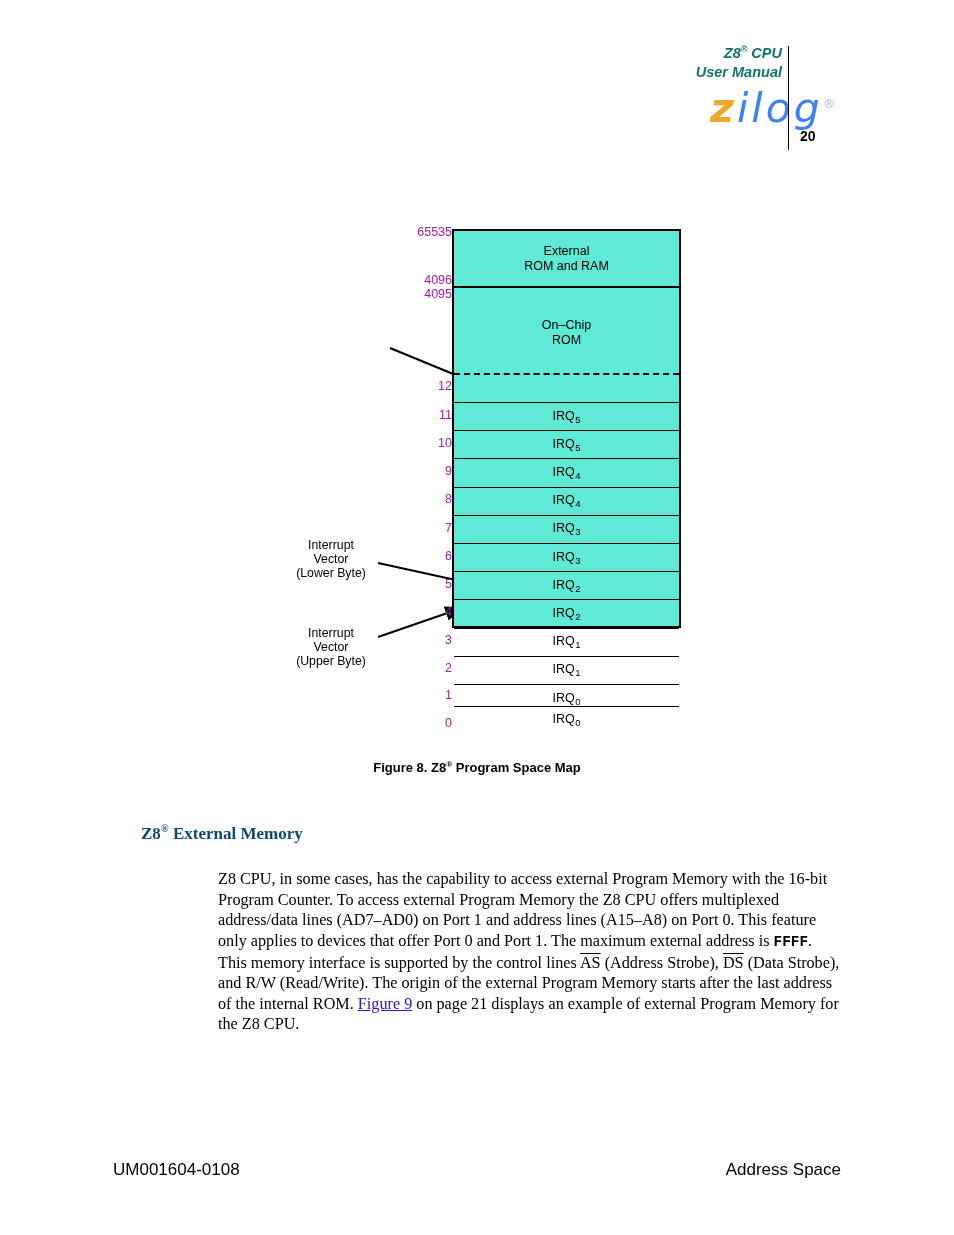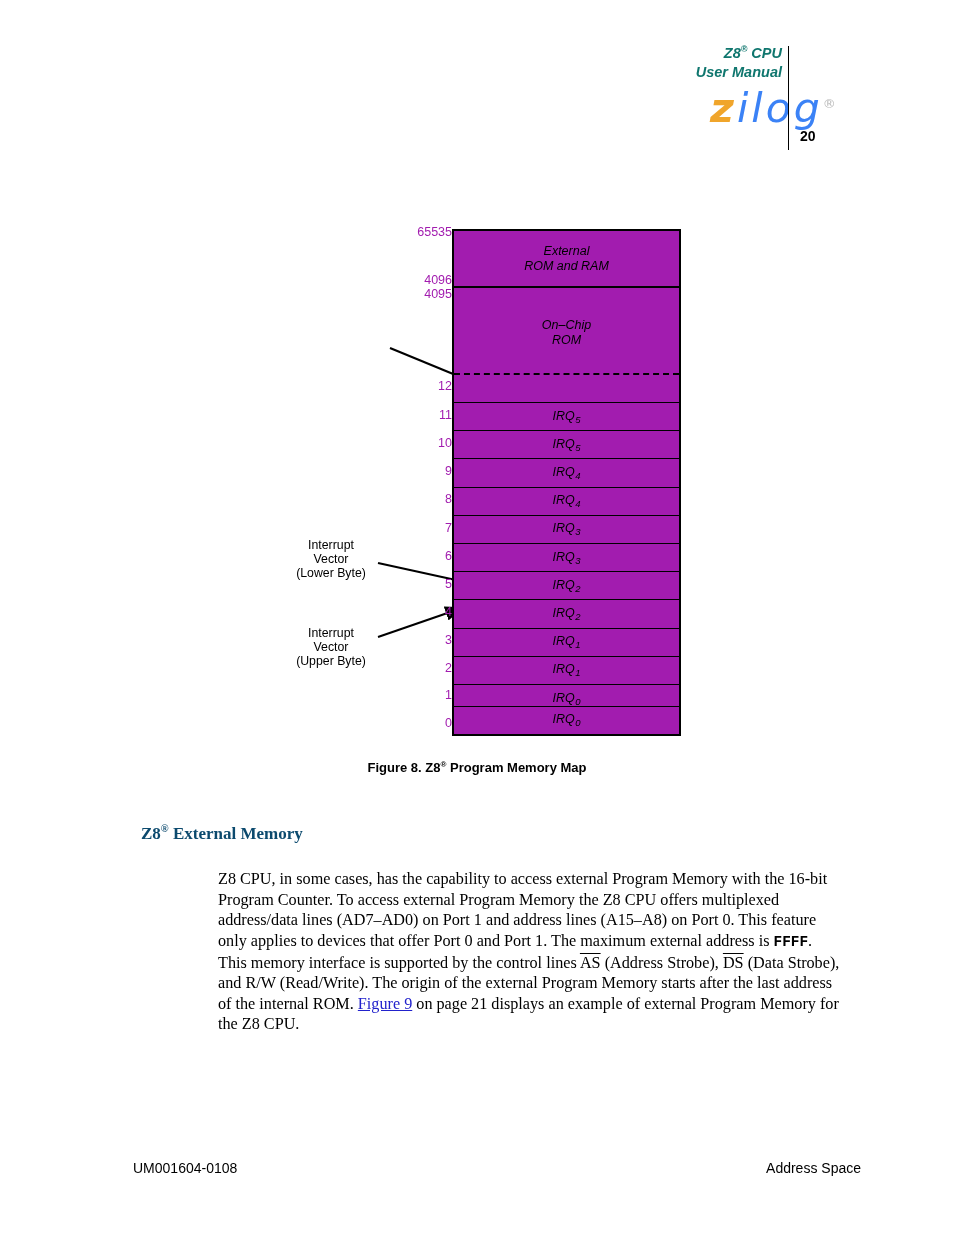--- a/index.html
+++ b/index.html
@@ -86,25 +86,24 @@
     top: 0;
     width: 954px;
     height: 790px;
     pointer-events: none;
   }
   #mem-map-box {
     position: absolute;
     left: 452px;
     top: 229px;
     width: 229px;
-    height: 507px;
+    height: 399px;
     box-sizing: border-box;
     border: 2.2px solid #000;
-    background: #a21caf;
-    font-style: italic;
+    background: #5eead4;
   }
   .mem-band {
     position: absolute;
     left: 0;
     width: 100%;
     box-sizing: border-box;
     text-align: center;
     font-family: "Liberation Sans", sans-serif;
     font-size: 12.5px;
     line-height: 15px;
@@ -219,23 +218,22 @@
   }
 
   
   #page-footer {
     position: absolute;
     left: 113px;
     top: 1160px;
     width: 728px;
     height: 18px;
     font-family: "Liberation Sans", sans-serif;
-    font-size: 14px;
-    color: #000;
-    margin-left: 20px;
+    font-size: 17px;
+    color: #000;
   }
   #footer-docid { position: absolute; left: 0; top: 0; }
   #footer-chapter { position: absolute; right: 0; top: 0; }
 </style>
 </head>
 <body>
 
 <div id="page-header">
   <div class="hdr-textcol">
     <div><span>Z8</span><sup class="reg">®</sup><span> CPU</span></div>
@@ -332,21 +330,21 @@
       </div>
   </div>
 
   <div class="callout" id="callout-lower">Interrupt
 Vector
 (Lower Byte)</div>
   <div class="callout" id="callout-upper">Interrupt
 Vector
 (Upper Byte)</div>
 
-  <div id="figure-caption"><span>Figure 8. Z8</span><sup class="reg">®</sup><span> Program Memory Map</span></div>
+  <div id="figure-caption"><span>Figure 8. Z8</span><sup class="reg">®</sup><span> Program Space Map</span></div>
 </div>
 
 <h2 id="section-heading"><span>Z8</span><sup class="reg">®</sup><span> External Memory</span></h2>
 
 <p id="body-copy"><span>Z8 CPU, in some cases, has the capability to access external Program Memory with the 16-bit Program Counter. To access external Program Memory the Z8 CPU offers multiplexed address/data lines (AD7–AD0) on Port 1 and address lines (A15–A8) on Port 0. This feature only applies to devices that offer Port 0 and Port 1. The maximum external address is </span><span class="mono">FFFF</span><span>. This memory interface is supported by the control lines </span><span class="ovl">AS</span><span> (Address Strobe), </span><span class="ovl">DS</span><span> (Data Strobe), and R/W (Read/Write). The origin of the external Program Memory starts after the last address of the internal ROM. </span><a href="#" class="xref">Figure 9</a><span> on page 21 displays an example of external Program Memory for the Z8 CPU.</span></p>
 
 <div id="page-footer">
   <div id="footer-docid">UM001604-0108</div>
   <div id="footer-chapter">Address Space</div>
 </div>

